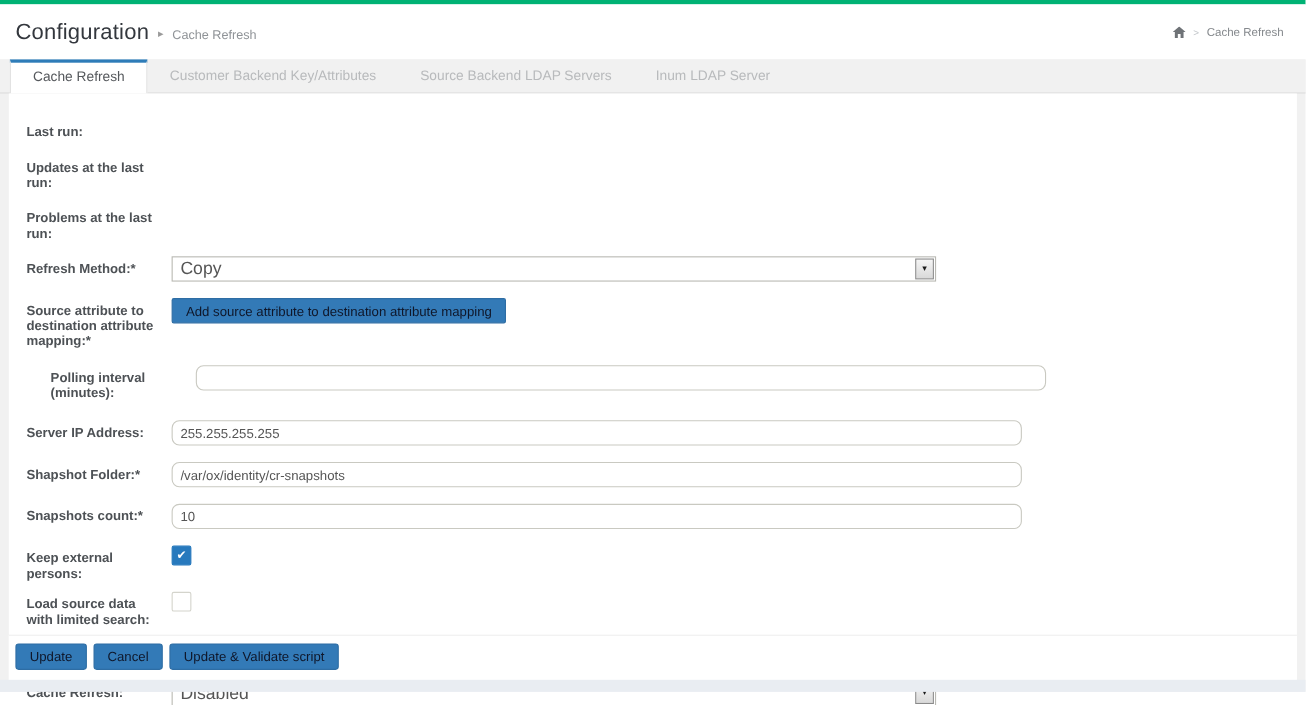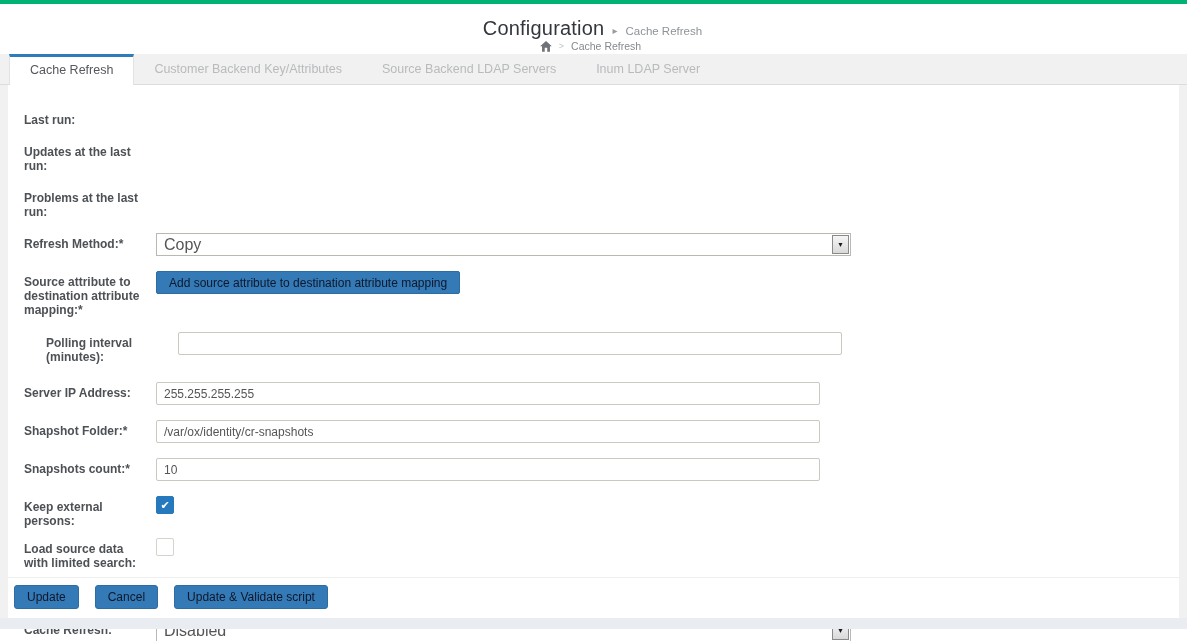--- a/index.html
+++ b/index.html
@@ -13,21 +13,20 @@
   }
   
   .topbar { height:4px; background:#00b274; width:100%; }
 
   
   .page-header {
     background:#fff;
     padding:13px 16px 12px 14px;
     display:flex; justify-content:space-between; align-items:center;
     height:50px;
-    flex-direction:column;
   }
   .title-wrap { display:flex; align-items:baseline; gap:8px; }
   .page-title { font-size:20px; font-weight:normal; color:#33373d; letter-spacing:0.2px; }
   .title-caret { color:#9a9a9a; font-size:10px; position:relative; top:-1px; }
   .page-subtitle { font-size:11.5px; color:#8f9397; }
   .breadcrumb { display:flex; align-items:center; gap:7px; font-size:10.5px; color:#85898d; padding-right:4px; }
   .breadcrumb .sep { color:#c0c4c8; font-size:9px; }
   .home-icon svg { display:block; }
 
   
@@ -75,23 +74,23 @@
     width:124px; min-width:124px;
     margin-right:8px;
     font-size:12px; font-weight:bold;
     color:#4d5155;
     line-height:14px;
     padding-top:4px;
   }
   .form-field { width:695px; }
 
   input.text {
-    width:664px; height:23px;
+    width:773px; height:23px;
     border:1px solid #c9c9c1;
-    border-radius:2px;
+    border-radius:7px;
     padding:0 7px;
     font-size:12px; color:#555;
     font-family:"Liberation Sans", sans-serif;
     background:#fff;
     outline:none;
   }
 
   .select {
     width:695px; height:23px;
     border:1px solid #b9b9b3;
@@ -136,21 +135,21 @@
     border-color:#2779bd;
   }
 
   
   .action-bar {
     position:absolute;
     left:0; bottom:0;
     width:100%;
     border-top:1px solid #efefef;
     padding:7px 0 9px 6px;
-    display:flex; gap:16px;
+    display:flex; gap:6px;
     background:#fff;
   }
   .action-bar .btn-blue { border-radius:3px; }
 
   .footer-strip {
     position:absolute;
     left:0; bottom:0;
     width:100%; height:11px;
     background:#e9edf2;
   }

